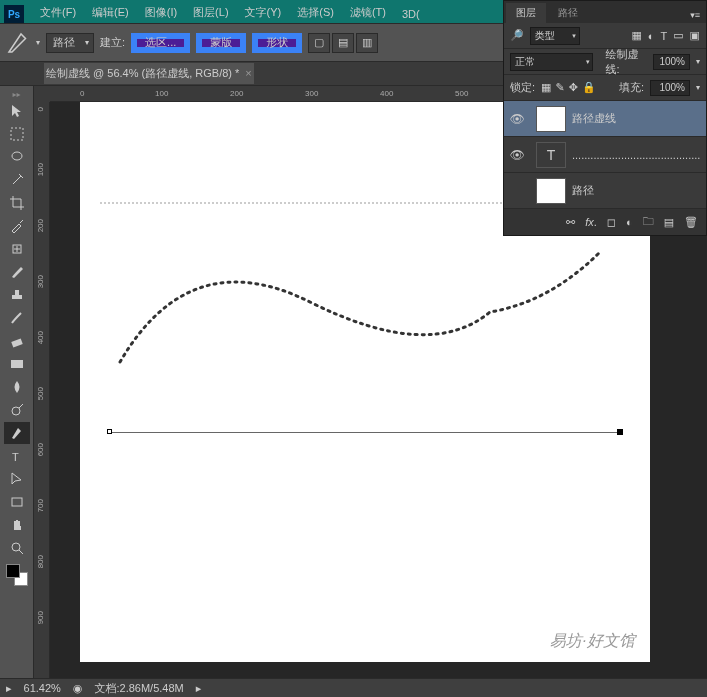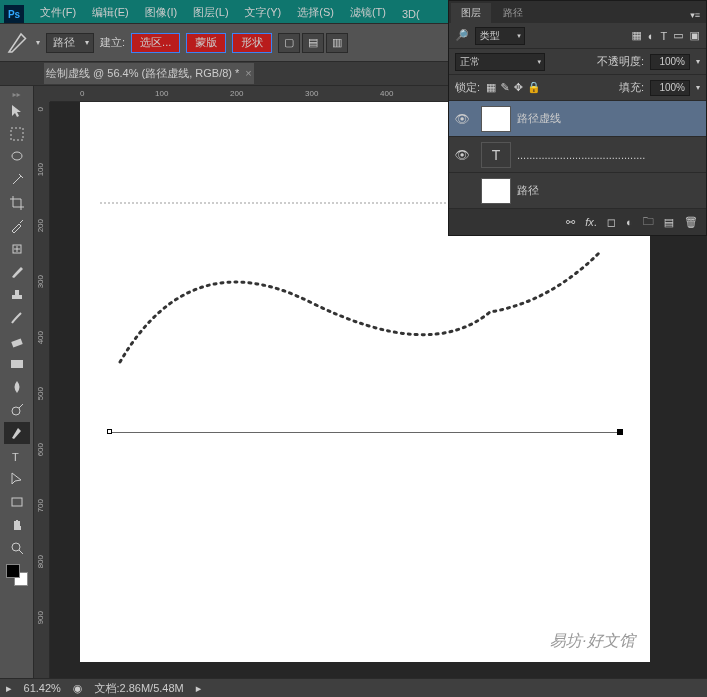--- a/index.html
+++ b/index.html
@@ -5,21 +5,21 @@
 *{margin:0;padding:0;box-sizing:border-box;font-family:Arial,sans-serif;font-size:11px;color:#ccc;user-select:none}
 body{background:#535353;width:707px;height:697px;overflow:hidden;position:relative}
 .menubar{height:24px;background:#0f766e;display:flex;align-items:flex-end;padding-left:4px;border-bottom:1px solid #2a2a2a}
 .ps-logo{width:20px;height:18px;background:#001e36;color:#31a8ff;font-weight:bold;display:flex;align-items:center;justify-content:center;margin-right:8px;font-size:10px}
 .menu-item{padding:3px 8px;cursor:pointer}
 .optbar{height:38px;background:#535353;display:flex;align-items:center;padding:0 6px;border-bottom:1px solid #2a2a2a;gap:6px}
 .pen-icon{width:24px;height:24px;display:flex;align-items:center;justify-content:center}
 .dd{background:#3f3f3f;border:1px solid #2a2a2a;padding:2px 18px 2px 6px;position:relative;height:20px;display:flex;align-items:center}
 .dd::after{content:"▾";position:absolute;right:4px;font-size:8px}
 .lbl{color:#ccc}
-.btn{background:#b91c1c;border:1px solid #3b82f6;padding:2px 8px;height:20px;display:flex;align-items:center}
+.btn{background:#4c1d95;border:6px solid #3b82f6;padding:2px 8px;height:20px;display:flex;align-items:center}
 .icongrp{display:flex;gap:2px}
 .ib{width:22px;height:20px;background:#444;border:1px solid #2a2a2a;display:flex;align-items:center;justify-content:center}
 .tab-bar{height:24px;background:#3a3a3a;display:flex;align-items:center;padding-left:44px;border-bottom:1px solid #2a2a2a}
 .doc-tab{background:#535353;padding:3px 2px;color:#eee;font-size:10px}
 .doc-tab .x{margin-left:6px;color:#999}
 .workspace{display:flex;height:592px}
 .toolpanel{width:34px;background:#535353;border-right:1px solid #2a2a2a;display:flex;flex-direction:column;align-items:center;padding-top:4px;gap:1px}
 .tool{width:26px;height:22px;display:flex;align-items:center;justify-content:center;cursor:pointer;position:relative}
 .tool.active{background:#2a2a2a}
 .tool svg{width:16px;height:16px}
@@ -33,21 +33,21 @@
 .rtick-h{position:absolute;top:3px;font-size:8px;color:#aaa}
 .rtick-v{position:absolute;left:2px;font-size:8px;color:#aaa;writing-mode:vertical-rl;transform:rotate(180deg)}
 .canvas{position:absolute;top:16px;left:46px;width:570px;height:560px;background:#fff}
 .dotline{position:absolute;top:100px;left:20px;right:20px;border-top:2px dotted #ccc}
 .sine{position:absolute;top:150px;left:30px;width:500px;height:120px}
 .pathline{position:absolute;top:330px;left:30px;right:30px;height:1px;background:#666}
 .anchor{width:6px;height:6px;background:#000;position:absolute;top:-3px}
 .anchor.hollow{background:#fff;border:1px solid #000;width:5px;height:5px}
 .watermark{position:absolute;bottom:10px;right:15px;color:#999;font-size:16px;font-style:italic}
 .statusbar{height:19px;background:#3f3f3f;display:flex;align-items:center;padding:0 6px;gap:12px;border-top:1px solid #2a2a2a}
-.layers-panel{position:absolute;top:0;right:0;width:259px;background:#3a3a3a;border:1px solid #1a1a1a;z-index:10}
+.layers-panel{position:absolute;top:0;right:0;width:204px;background:#3a3a3a;border:1px solid #1a1a1a;z-index:10}
 .lp-tabs{height:22px;display:flex;background:#2e2e2e;align-items:flex-end}
 .lp-tab{padding:3px 10px;background:#3a3a3a;font-size:10px;margin-left:2px}
 .lp-tab.inactive{background:#2e2e2e;color:#999}
 .lp-row{height:26px;display:flex;align-items:center;padding:0 6px;gap:6px;border-bottom:1px solid #2a2a2a}
 .lp-dd{background:#2a2a2a;border:1px solid #1a1a1a;padding:1px 24px 1px 4px;position:relative;height:18px;display:flex;align-items:center;font-size:10px}
 .lp-dd::after{content:"▾";position:absolute;right:3px;font-size:7px}
 .pct{background:#2a2a2a;border:1px solid #1a1a1a;padding:1px 4px;height:16px;width:40px;font-size:10px;text-align:right}
 .lock-icons{display:flex;gap:4px;font-size:10px}
 .layer-list{max-height:110px;overflow:hidden}
 .layer-item{height:36px;display:flex;align-items:center;border-bottom:1px solid #2a2a2a;background:#3a3a3a}
@@ -272,21 +272,21 @@
     <div style="flex:1"></div>
     <span>▦</span>
     <span>◐</span>
     <span>T</span>
     <span>▭</span>
     <span>▣</span>
   </div>
   <div class="lp-row">
     <div class="lp-dd" style="width:90px">正常</div>
     <div style="flex:1"></div>
-    <span>不透明度:</span>
+    <span>绘制虚线:</span>
     <div class="pct">100%</div>
     <span style="font-size:8px">▾</span>
   </div>
   <div class="lp-row">
     <span>锁定:</span>
     <div class="lock-icons">
       <span>▦</span>
       <span>✎</span>
       <span>✥</span>
       <span>🔒</span>

